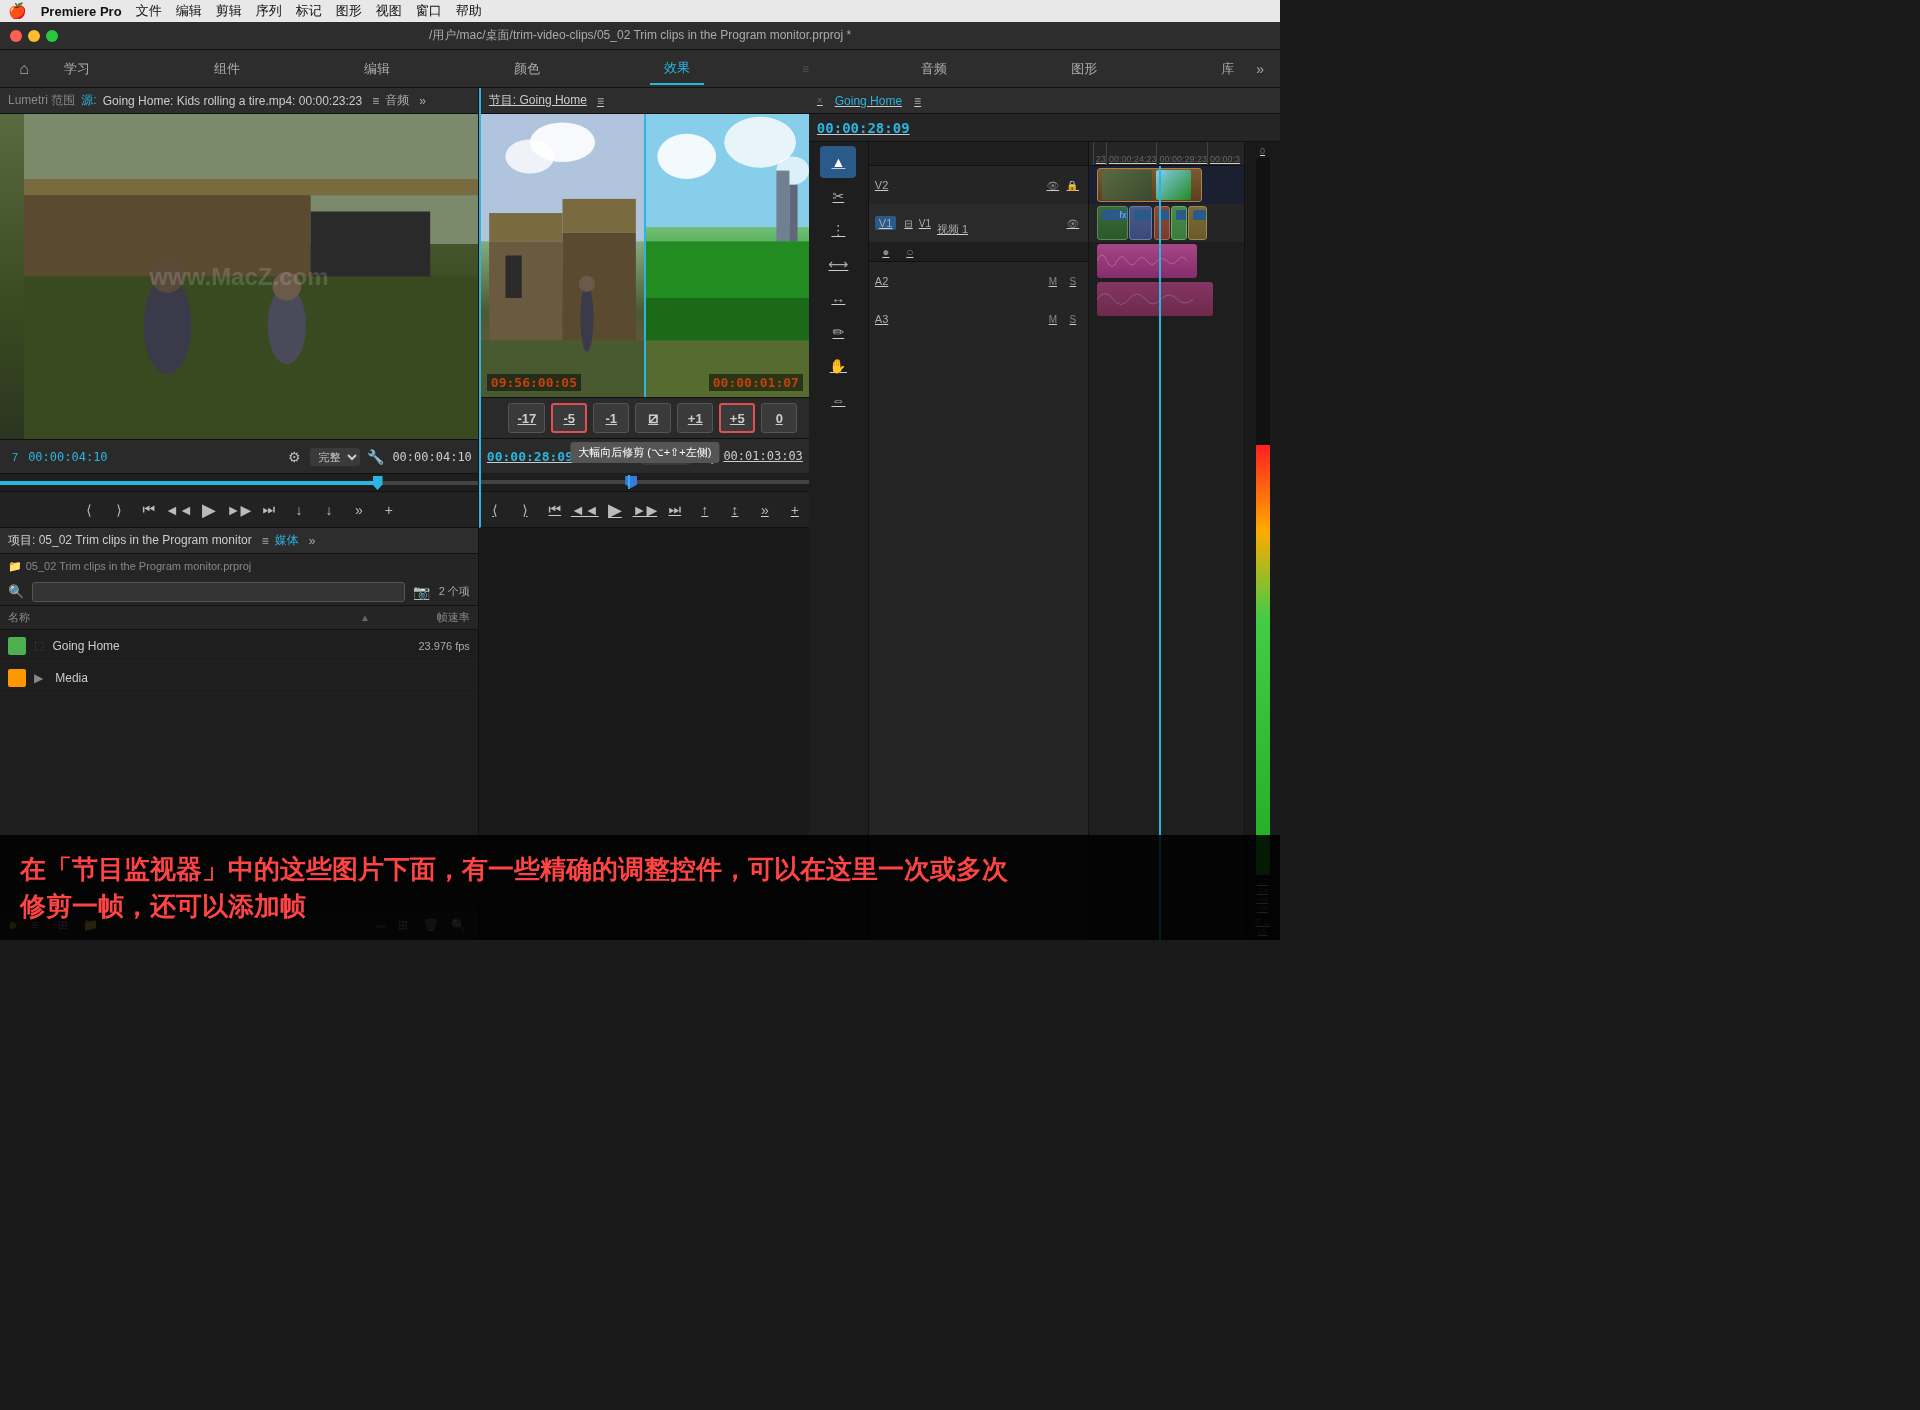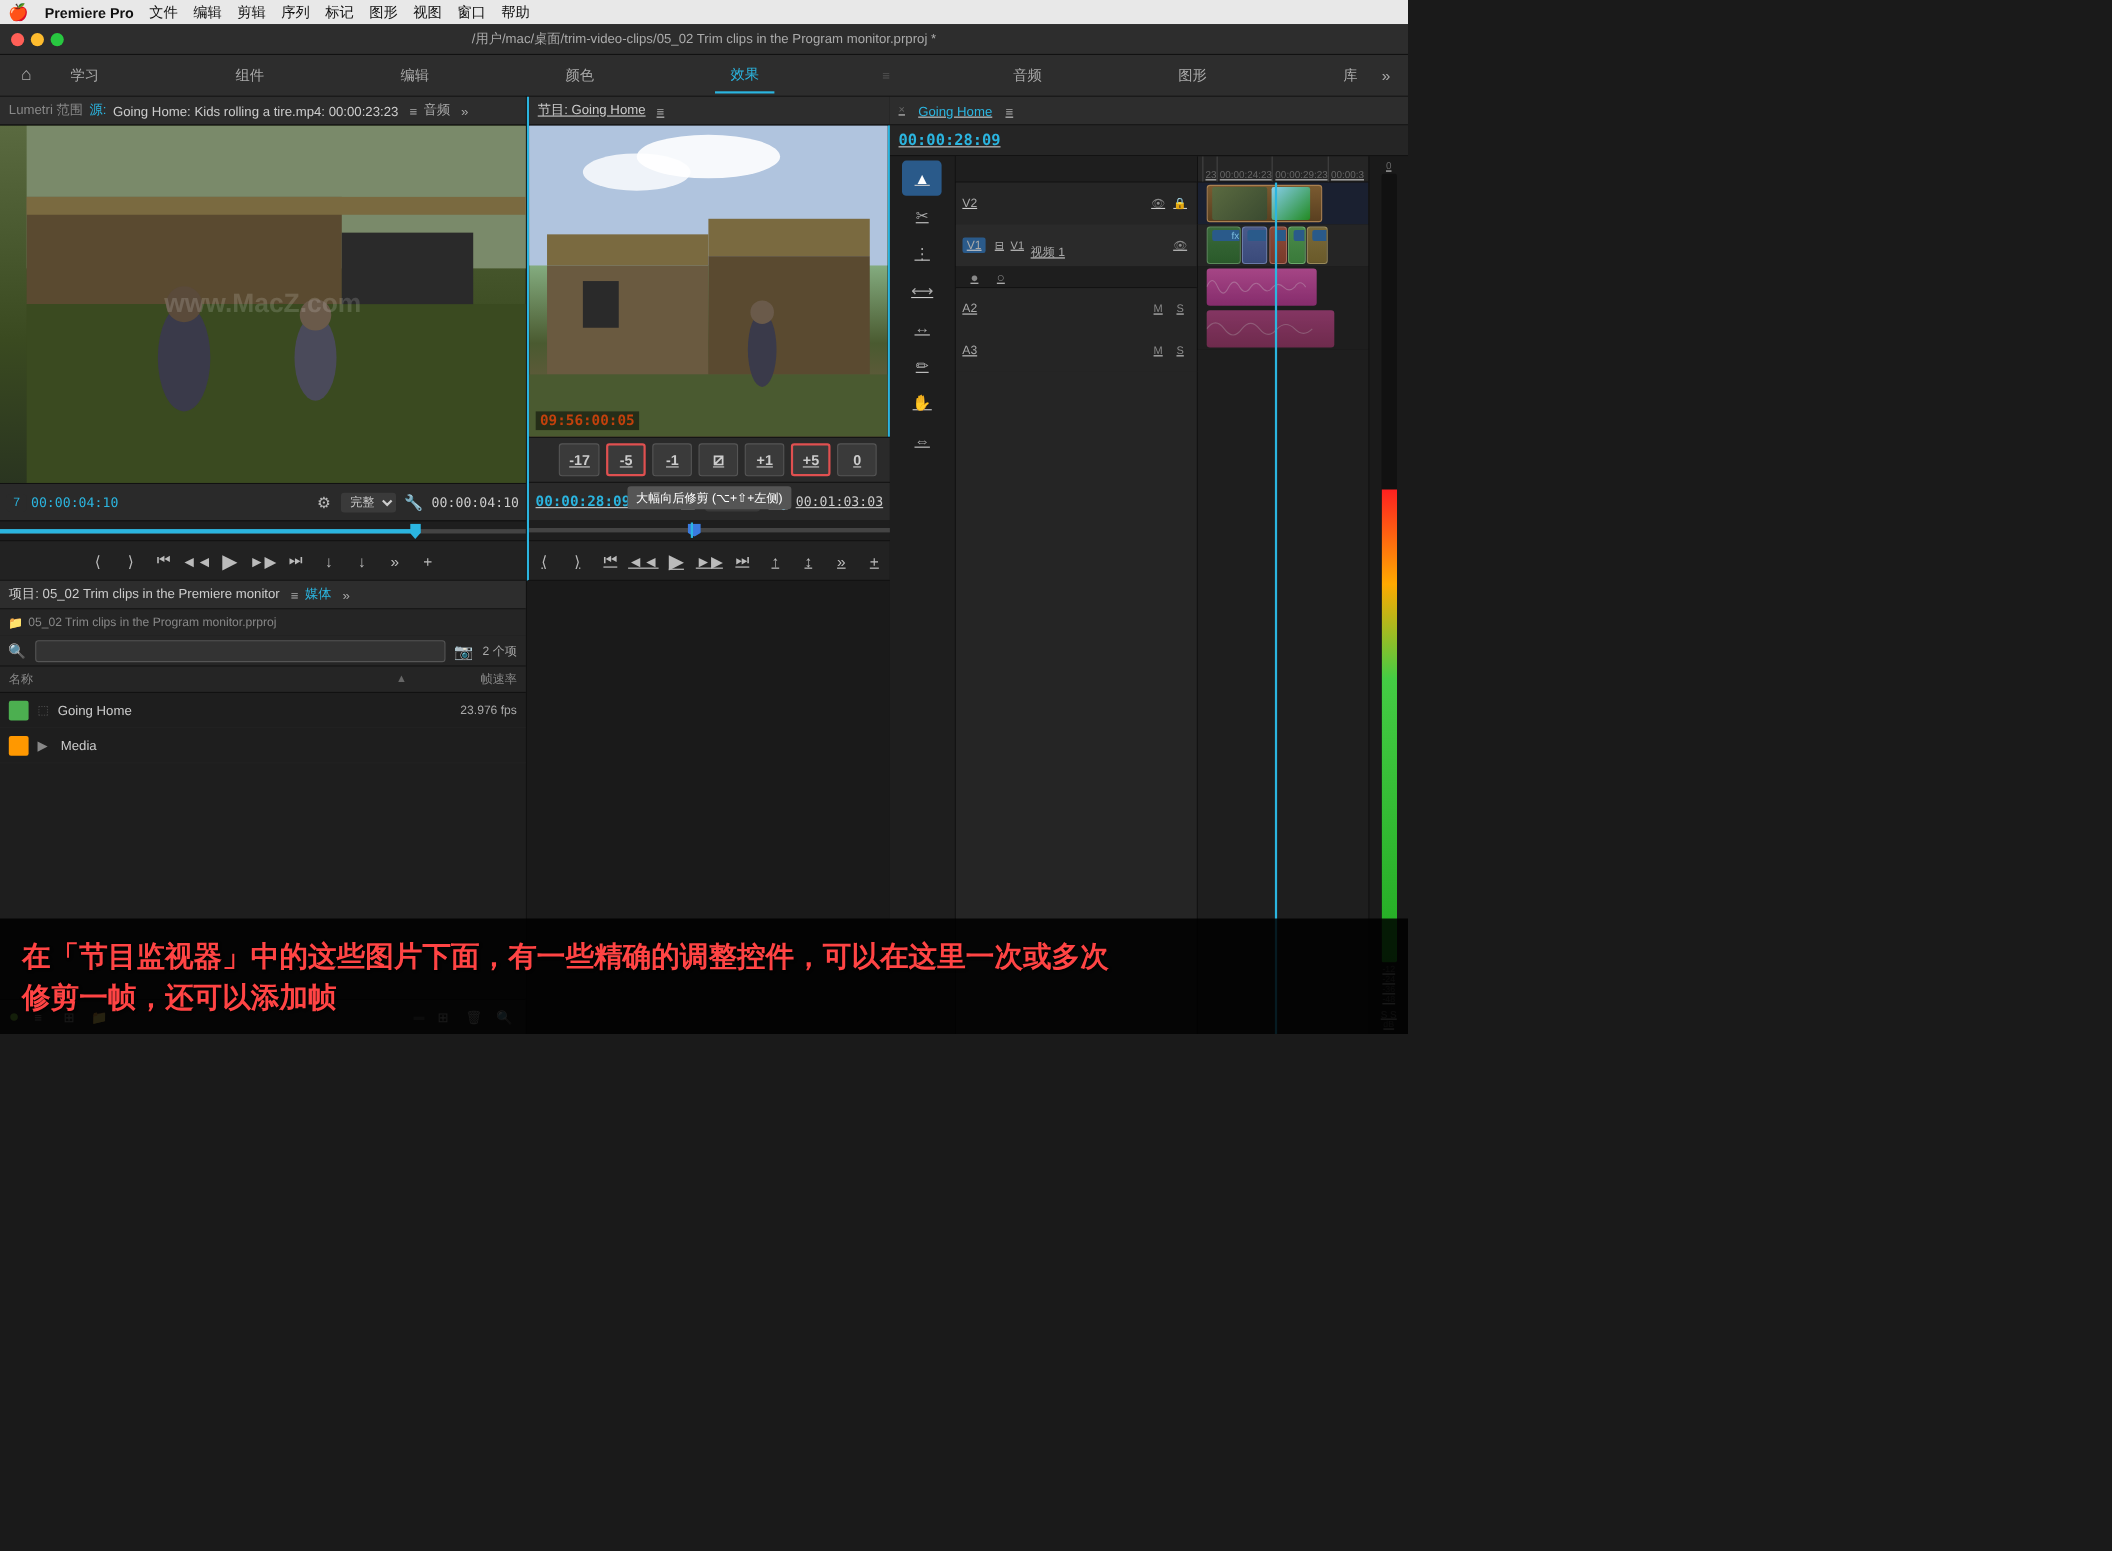--- a/index.html
+++ b/index.html
@@ -780,21 +780,21 @@
         <div class="transport-btn">⏭</div>
         <div class="transport-btn">↓</div>
         <div class="transport-btn">↓</div>
         <div class="transport-btn">»</div>
         <div class="transport-btn">+</div>
       </div>
     </div>
 
     <div class="project-panel">
       <div class="project-header">
-        <span style="color:#ccc;font-size:12px;">项目: 05_02 Trim clips in the Premiere monitor</span>
+        <span style="color:#ccc;font-size:12px;">项目: 05_02 Trim clips in the Program monitor</span>
         <span class="panel-menu-btn">≡</span>
         <span style="color:#2bb5e0;font-size:12px;">媒体</span>
         <span class="panel-menu-btn">»</span>
       </div>
 
       <div style="height:24px;background:#252525;display:flex;align-items:center;padding:0 8px;gap:4px;font-size:11px;color:#888;">
         <span style="color:#555;">📁</span>
         <span>05_02 Trim clips in the Program monitor.prproj</span>
       </div>
       <div class="project-search-bar">
@@ -861,20 +861,42 @@
 
               <rect x="15%" y="50%" width="10%" height="15%" fill="#2a2a2a"></rect>
 
               <rect x="0%" y="80%" width="100%" height="20%" fill="#4a5a30"></rect>
 
               <ellipse cx="65%" cy="72%" rx="4%" ry="12%" fill="#3a3a4a"></ellipse>
               <circle cx="65%" cy="60%" r="3.5%" fill="#6a5a4a"></circle>
             </svg>
           </div>
           <span class="dual-timecode left">09:56:00:05</span>
+        </div>
+        <div class="dual-right">
+          <div class="scene-jungle">
+            <svg width="100%" height="100%">
+
+              <rect x="0" y="0" width="100%" height="40%" fill="#87ceeb"></rect>
+
+              <ellipse cx="25%" cy="15%" rx="18%" ry="8%" fill="rgba(255,255,255,0.9)"></ellipse>
+              <ellipse cx="70%" cy="10%" rx="22%" ry="9%" fill="rgba(255,255,255,0.8)"></ellipse>
+              <ellipse cx="90%" cy="20%" rx="10%" ry="5%" fill="rgba(255,255,255,0.7)"></ellipse>
+
+              <rect x="80%" y="20%" width="8%" height="25%" fill="#708090"></rect>
+              <rect x="88%" y="25%" width="5%" height="20%" fill="#606878"></rect>
+
+              <rect x="0" y="45%" width="100%" height="30%" fill="#228b22"></rect>
+
+              <rect x="0" y="65%" width="100%" height="20%" fill="#1a6a1a"></rect>
+
+              <rect x="0" y="80%" width="100%" height="20%" fill="#556b2f"></rect>
+            </svg>
+          </div>
+          <span class="dual-timecode right">00:00:01:07</span>
         </div>
       </div>
 
       <div class="trim-controls">
         <div class="trim-controls-wrapper">
           <div class="trim-btn">-17</div>
           <div class="trim-btn highlighted">-5</div>
           <div class="trim-btn">-1</div>
           <div class="trim-btn icon-btn">⧄</div>
           <div class="trim-btn">+1</div>

